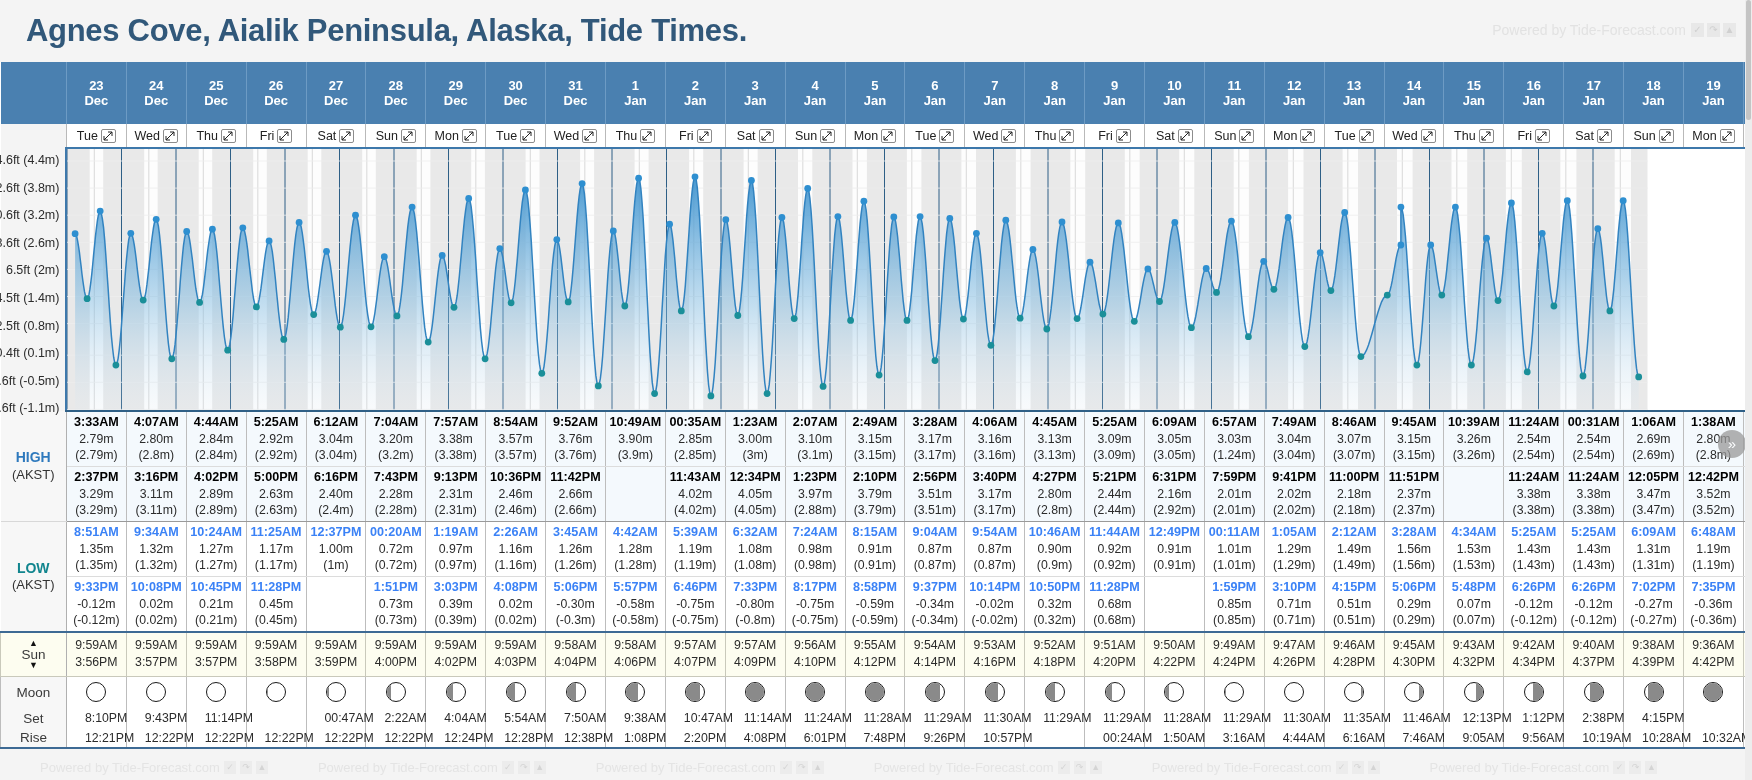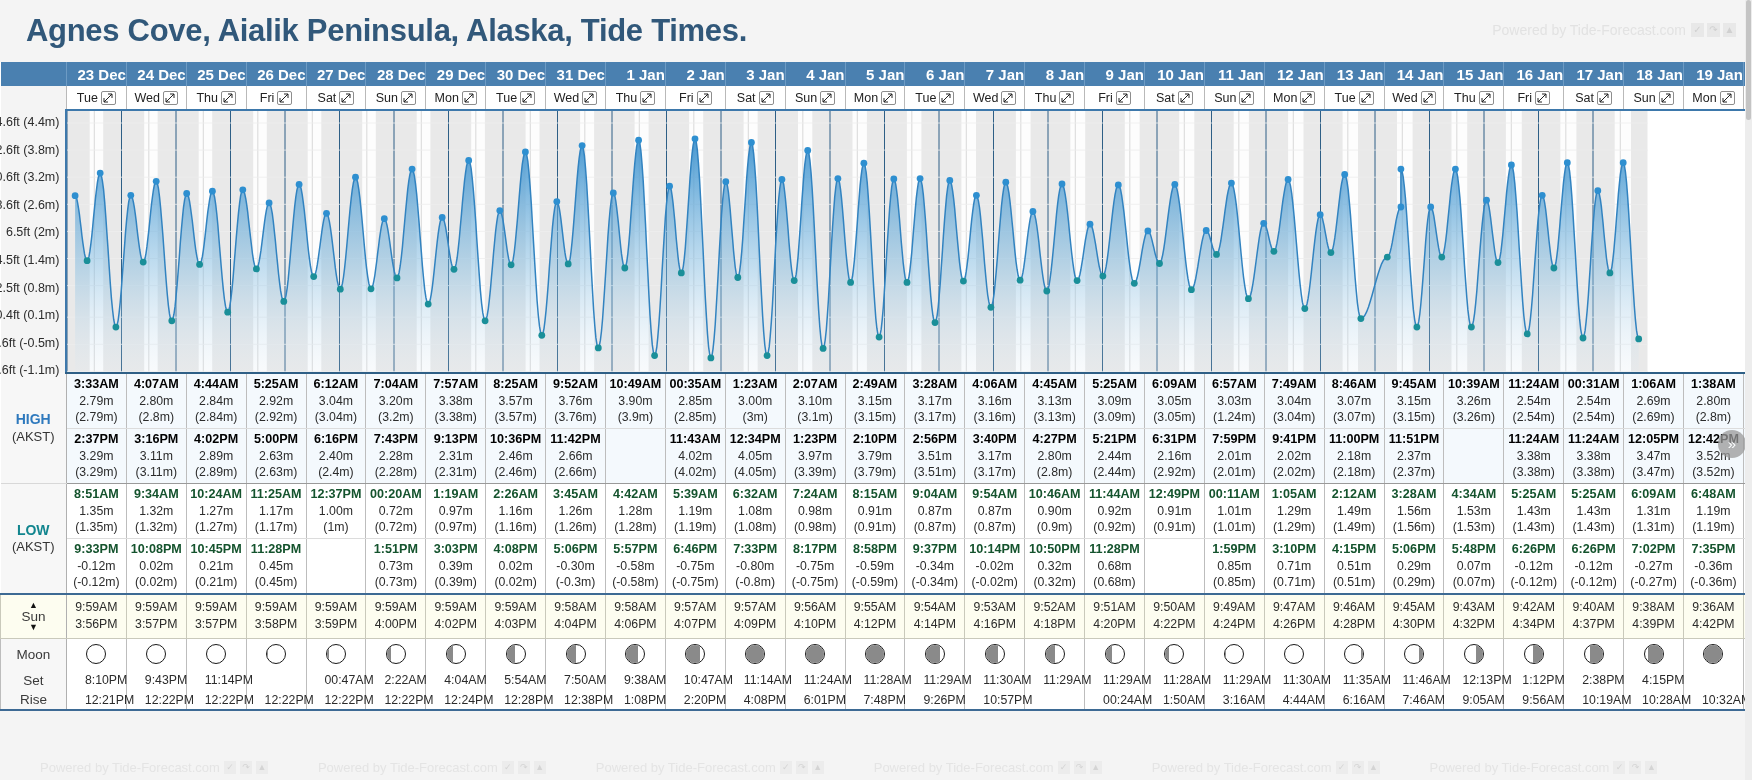--- a/index.html
+++ b/index.html
@@ -42,22 +42,22 @@
     border-collapse: collapse;
     table-layout: fixed;
     width: 1804px;          
     background:#fff;
   }
   table.tide col.lab { width: 60px; }
   table.tide col.day { width: 54.5px; }
 
   
   tr.daterow td {
-    background:#4a80b0; color:#fff; font-weight:bold; font-size:15px;
-    text-align:right; height:24px; padding:0;
+    background:#4a80b0; color:#fff; font-weight:bold; font-size:13px;
+    text-align:center; height:24px; padding:16px;
     border-right:1px solid #6d9bc4; border-left:1px solid #6d9bc4;
   }
   tr.daterow td.corner { background:#4a80b0; border:none; }
 
   
   tr.dowrow td {
     background:#fff; height:24px; padding:0 2px;
     border-right:1px solid #b9b9b9; border-left:1px solid #b9b9b9;
     border-bottom:1px solid #9a9a9a;
     font-size:12.5px; color:#222; text-align:center;
@@ -106,21 +106,21 @@
     border-right:1px solid #bdbdbd; border-left:1px solid #bdbdbd;
     border-bottom:1px solid #dcdcdc;
     padding:2px 1px 3px; text-align:center;
     font-size:12.3px; color:#2b2b2b; line-height:1.32;
     vertical-align:top; height:50px;
   }
   td.tdcell.hi { background:#f4f9fd; }
   td.tdcell.lo { background:#ffffff; }
   td.tdcell .tm { font-weight:bold; font-size:12.6px; white-space:nowrap; }
   td.tdcell.hi .tm { color:#000000; }
-  td.tdcell.lo .tm { color:#14532d; }
+  td.tdcell.lo .tm { color:#3b82f6; }
   td.tdcell .v { white-space:nowrap; }
   .pad-shift { padding-top:16px; }
   .group-end { border-bottom:1px solid #9a9a9a !important; }
 
   
   tr.sunrow td {
     background:#fdfdf0; height:44px; padding:2px 1px;
     text-align:center; font-size:12.3px; color:#2b2b2b; line-height:1.45;
     border-right:1px solid #c9c9bb; border-left:1px solid #c9c9bb;
     border-top:2px solid #3d6a94; border-bottom:1px solid #c9c9bb;
@@ -864,21 +864,21 @@
               <div class="tm">7:04AM</div>
               <div class="v">3.20m</div>
               <div class="v">(3.2m)</div>
             </td>
             <td class="tdcell hi">
               <div class="tm">7:57AM</div>
               <div class="v">3.38m</div>
               <div class="v">(3.38m)</div>
             </td>
             <td class="tdcell hi">
-              <div class="tm">8:25AM</div>
+              <div class="tm">8:54AM</div>
               <div class="v">3.57m</div>
               <div class="v">(3.57m)</div>
             </td>
             <td class="tdcell hi">
               <div class="tm">9:52AM</div>
               <div class="v">3.76m</div>
               <div class="v">(3.76m)</div>
             </td>
             <td class="tdcell hi">
               <div class="tm">10:49AM</div>
@@ -1035,21 +1035,21 @@
               <div class="v">(4.02m)</div>
             </td>
             <td class="tdcell hi group-end">
               <div class="tm">12:34PM</div>
               <div class="v">4.05m</div>
               <div class="v">(4.05m)</div>
             </td>
             <td class="tdcell hi group-end">
               <div class="tm">1:23PM</div>
               <div class="v">3.97m</div>
-              <div class="v">(3.39m)</div>
+              <div class="v">(2.88m)</div>
             </td>
             <td class="tdcell hi group-end">
               <div class="tm">2:10PM</div>
               <div class="v">3.79m</div>
               <div class="v">(3.79m)</div>
             </td>
             <td class="tdcell hi group-end">
               <div class="tm">2:56PM</div>
               <div class="v">3.51m</div>
               <div class="v">(3.51m)</div>

